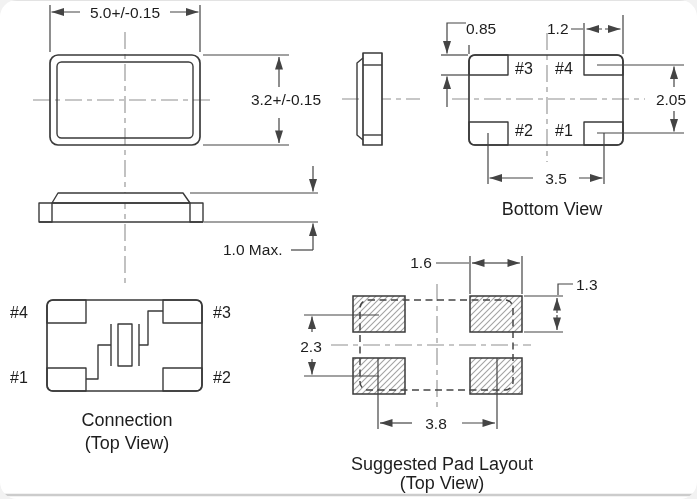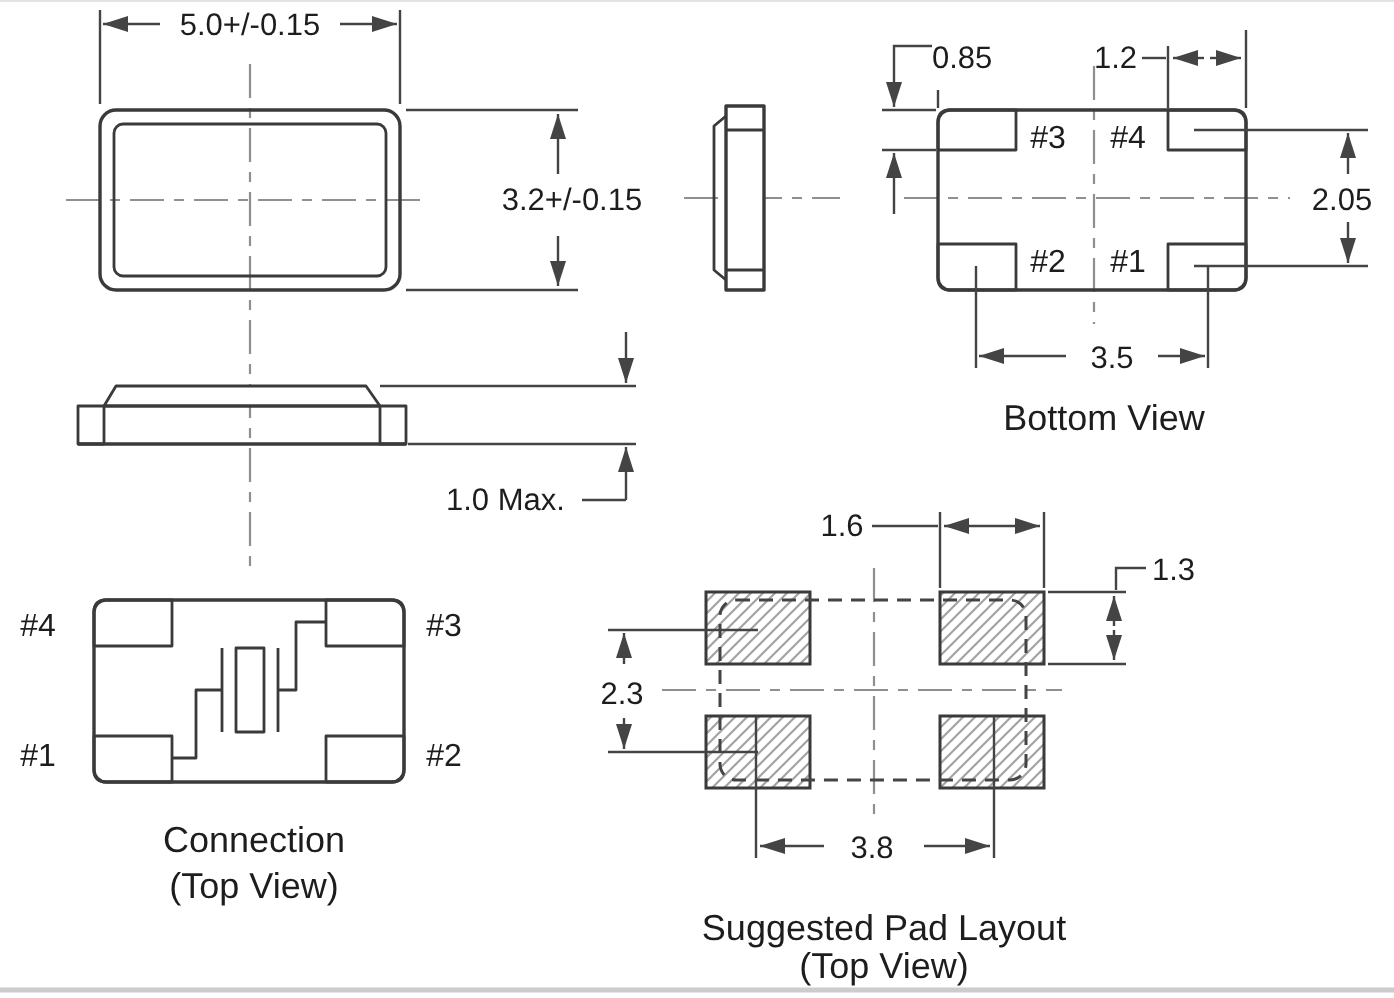--- a/index.html
+++ b/index.html
@@ -1,17 +1,17 @@
 <!DOCTYPE html>
 <html style="--ink: #3a3a3a; --dim: #444444; --centerline: #8f8f8f; --text: #1d1d1d; --hatch_line: #a3a3a3; --background: #ffffff; --edge_strip: #cccccc;"><head>
 <meta charset="utf-8">
 <style>
   html,body{margin:0;padding:0;background:#f2f2f2;}
   .stage{position:relative;width:697px;height:499px;background:var(--background,#fff);overflow:hidden;
-         font-family:"Liberation Sans",sans-serif;}
+         font-family:"Liberation Sans",sans-serif;border-radius:17px;}
   svg{display:block;}
   text{fill:var(--text,#1d1d1d);font-family:"Liberation Sans",sans-serif;}
   .dim{font-size:15.5px;}
   .lbl{font-size:16px;}
   .title{font-size:18px;}
   .mid{text-anchor:middle;}
   .outline{stroke:var(--ink,#3a3a3a);fill:none;stroke-width:1.7;stroke-linejoin:round;}
   .thin{stroke-width:1.4;}
   .white{fill:#ffffff;}
   .dimline{stroke:var(--dim,#444);stroke-width:1.2;fill:none;}

